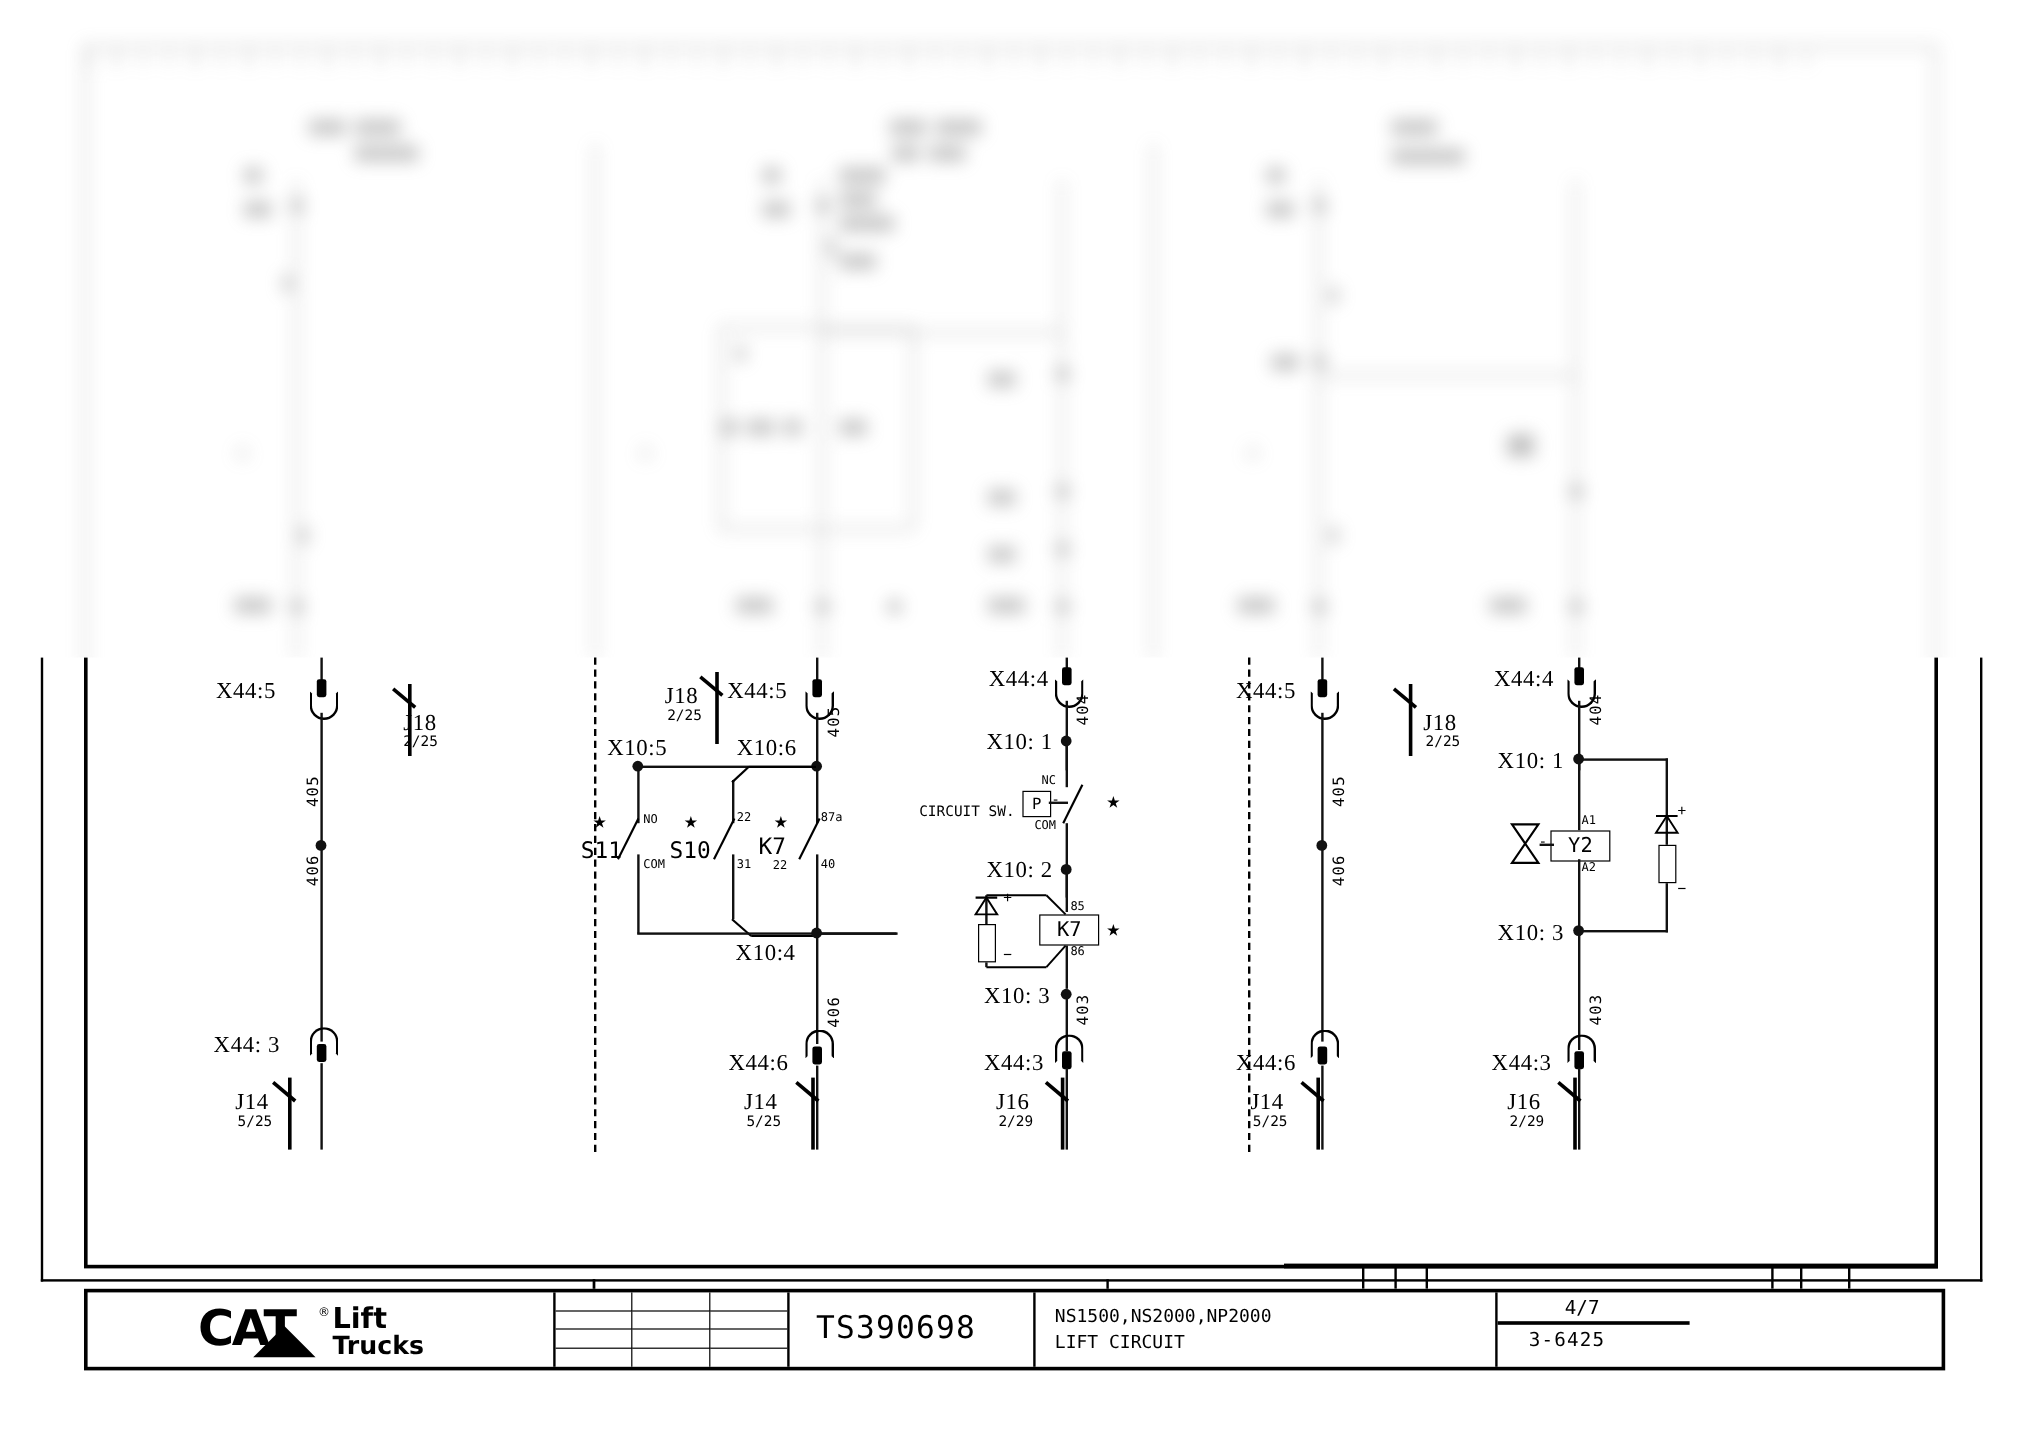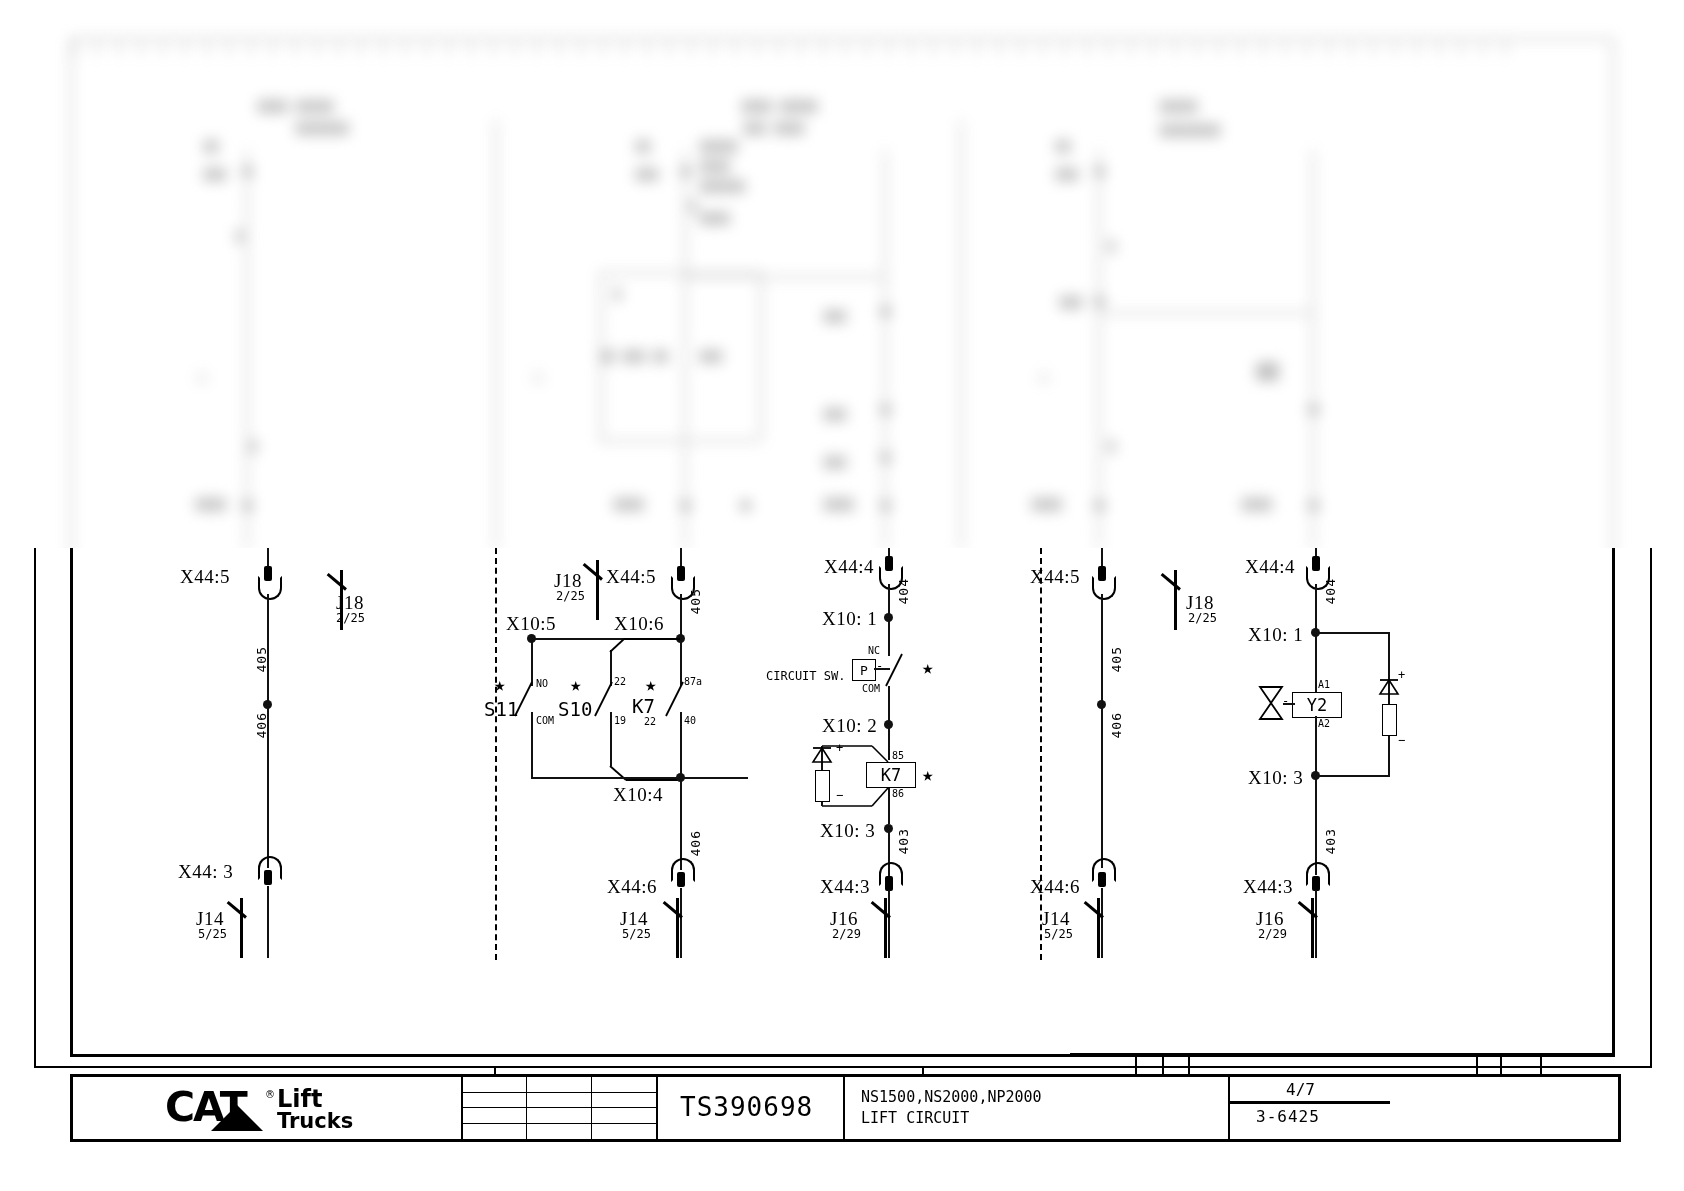--- a/index.html
+++ b/index.html
@@ -265,21 +265,21 @@
     <svg style="position:absolute;left:608px;top:764px;width:74px;height:18px;">
       <line x1="2" y1="2" x2="18" y2="16" stroke="#000" stroke-width="1.8"></line>
       <line x1="18" y1="16" x2="72" y2="16" stroke="#000" stroke-width="1.8"></line>
     </svg>
     <svg style="position:absolute;left:592px;top:680px;width:32px;height:38px;">
       <line x1="20" y1="2" x2="3" y2="36" stroke="#000" stroke-width="1.8"></line>
     </svg>
     <div class="star" style="left:570px;top:675px;">★</div>
     <div class="lbl lbl-dev" style="left:558px;top:698px;">S10</div>
     <div class="lbl lbl-xs" style="left:614px;top:676px;">22</div>
-    <div class="lbl lbl-xs" style="left:614px;top:715px;">19</div>
+    <div class="lbl lbl-xs" style="left:614px;top:715px;">31</div>
 
     <div class="wire wv" style="left:680px;top:638px;height:48px;"></div>
     <div class="wire wv" style="left:680px;top:712px;height:66px;"></div>
     <svg style="position:absolute;left:662px;top:680px;width:32px;height:38px;">
       <line x1="21" y1="2" x2="4" y2="36" stroke="#000" stroke-width="1.8"></line>
     </svg>
     <div class="star" style="left:645px;top:675px;">★</div>
     <div class="lbl lbl-dev" style="left:632px;top:695px;">K7</div>
     <div class="lbl lbl-xs" style="left:644px;top:716px;">22</div>
     <div class="lbl lbl-xs" style="left:684px;top:676px;">87a</div>
@@ -514,21 +514,21 @@
         <div></div>
         <div></div>
         <div></div>
         <div></div>
         <div></div>
         <div></div>
       </div>
     </div>
 
 
-    <div class="tb-cell" style="width:187px;">
+    <div class="tb-cell" style="width:205px;">
       <div class="tb-txt" style="left:22px;top:15px;font-size:26px;letter-spacing:1px;">TS390698</div>
     </div>
 
     <div class="tb-cell" style="width:385px;">
       <div class="tb-txt" style="left:16px;top:11px;font-size:15px;">NS1500,NS2000,NP2000</div>
       <div class="tb-txt" style="left:16px;top:32px;font-size:15px;">LIFT CIRCUIT</div>
     </div>
 
     <div class="tb-cell tb-last" style="width:160px;">
       <div class="tb-txt" style="left:56px;top:3px;font-size:16px;text-align:right;">4/7</div>

